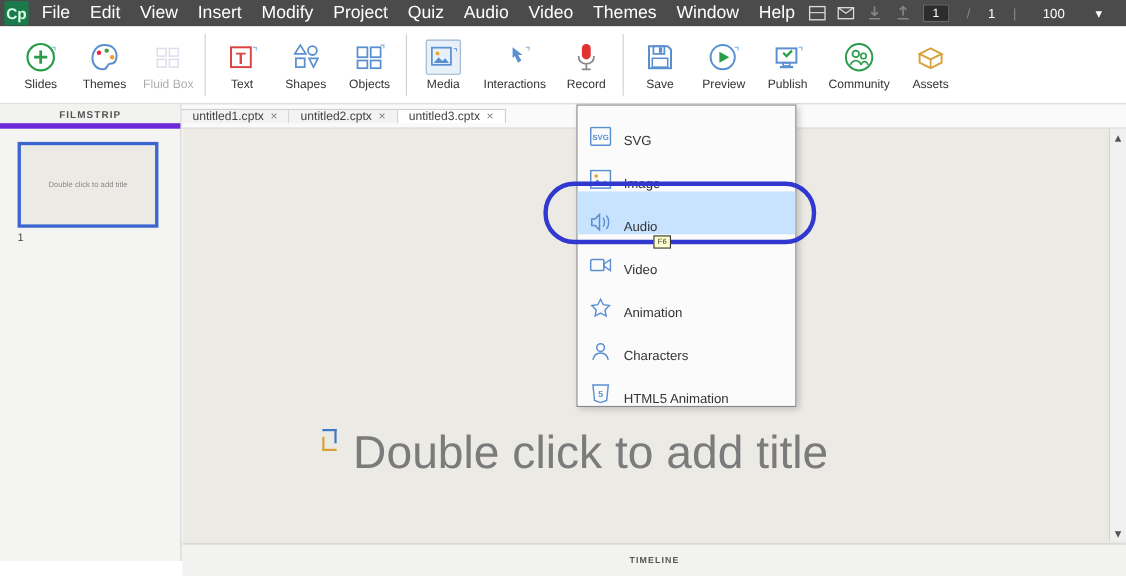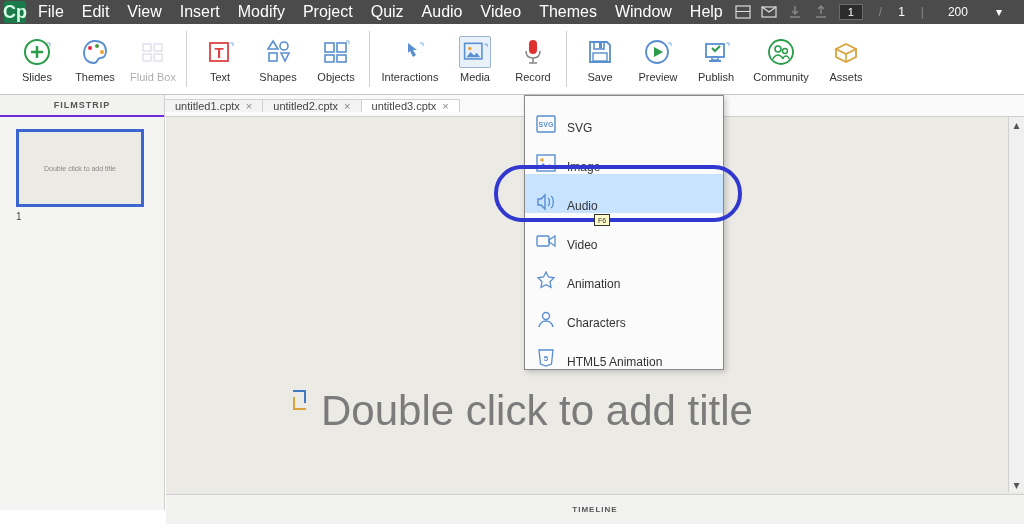--- a/index.html
+++ b/index.html
@@ -1,20 +1,20 @@
 <!DOCTYPE html>
 <html><head>
 <meta charset="utf-8">
 <style>
   * { box-sizing: border-box; margin: 0; padding: 0; }
   body { font-family: "Segoe UI", Arial, sans-serif; font-size: 12px; background: #fff; width: 1024px; height: 524px; overflow: hidden; position: relative; }
   
   
   .menubar { height: 24px; background: #4b4b4b; color: #fff; display: flex; align-items: center; padding: 0 4px; }
-  .appicon { width: 22px; height: 22px; background: #1a7a4a; color: #d5ffe6; font-weight: bold; font-size: 18px; display: flex; align-items: center; justify-content: center; border-radius: 2px; margin-right: 3px; }
+  .appicon { width: 22px; height: 22px; background: #1a7a4a; color: #d5ffe6; font-weight: bold; font-size: 14px; display: flex; align-items: center; justify-content: center; border-radius: 2px; margin-right: 3px; }
   .menuitem { padding: 0 9px; cursor: pointer; font-size: 16px; }
   .menuright { margin-left: auto; display: flex; align-items: center; gap: 10px; padding-right: 10px; }
   .pageind { background: #2c2c2c; padding: 1px 8px; border: 1px solid #6a6a6a; font-size: 11px; }
   .zoomsel { display: flex; align-items: center; gap: 28px; padding: 1px 8px; }
   .micon { width: 16px; height: 16px; fill: #ddd; }
   .sep { color: #888; padding: 0 6px; }
   
   
   .toolbar { height: 71px; background: #fff; border-bottom: 1px solid #c7c7c7; display: flex; align-items: center; padding: 0 8px; }
   .tool { display: flex; flex-direction: column; align-items: center; justify-content: center; width: 58px; height: 66px; cursor: pointer; }
@@ -25,21 +25,21 @@
   .mediabtn { border: 1px solid #9ab3d0; border-radius: 2px; padding: 4px 2px; background: #e8f0fa; }
   
   
   .tabbar { height: 22px; background: #fafafa; border-bottom: 1px solid #cfcfcf; display: flex; align-items: center; padding-left: 165px; }
   .tabitem { padding: 0 10px; display: flex; align-items: center; gap: 6px; border-right: 1px solid #d0d0d0; border-top: 1px solid #d0d0d0; font-size: 11px; color: #444; cursor: pointer; background: #f3f3f3; }
   .tabitem.active { background: #fff; }
   .tabclose { color: #888; font-size: 11px; cursor: pointer; }
   
   
   .sidebar { position: absolute; left: 0; top: 95px; width: 165px; bottom: 14px; background: #f4f4f2; border-right: 1px solid #cfcfcf; }
-  .sidehead { height: 22px; background: #f2f2f0; border-bottom: 2px solid #6d28d9; display: flex; align-items: center; justify-content: center; font-size: 9px; font-weight: bold; color: #555; letter-spacing: 1px; }
+  .sidehead { height: 22px; background: #f2f2f0; border-bottom: 5px solid #6d28d9; display: flex; align-items: center; justify-content: center; font-size: 9px; font-weight: bold; color: #555; letter-spacing: 1px; }
   .thumb { margin: 12px 16px 4px 16px; width: 128px; height: 78px; background: #eceae5; border: 3px solid #3b66d1; display: flex; align-items: center; justify-content: center; font-size: 7px; color: #888; }
   .thumbidx { font-size: 10px; color: #444; padding-left: 16px; }
   
   
   .canvas { position: absolute; left: 166px; top: 117px; right: 0; bottom: 14px; background: #eceae5; }
   .vscroll { position: absolute; right: 0; top: 0; bottom: 18px; width: 16px; background: #f0f0f0; border-left: 1px solid #d0d0d0; }
   .vscroll .arr { height: 15px; display: flex; align-items: center; justify-content: center; color: #555; }
   .hscroll { position: absolute; left: 0; right: 16px; bottom: 0; height: 16px; background: #f0f0f0; border-top: 1px solid #d0d0d0; display: flex; }
   .hscroll .arr { width: 15px; display: flex; align-items: center; justify-content: center; color: #555; }
   .hscroll .track { flex: 1; position: relative; }
@@ -92,21 +92,21 @@
         <path d="M8 2v8m-3-3l3 3 3-3M3 13h10" fill="none" stroke="#ddd" stroke-width="1.5"></path>
       </svg>
     <svg class="micon" viewBox="0 0 16 16" style="opacity:0.4">
         <path d="M8 10V2m-3 3l3-3 3 3M3 13h10" fill="none" stroke="#ddd" stroke-width="1.5"></path>
       </svg>
     <span class="pageind">1</span>
     <span class="sep">/</span>
     <span>1</span>
     <span class="sep">|</span>
     <span class="zoomsel">
-      <span>200</span>
+      <span>100</span>
       <span>▾</span>
     </span>
   </div>
 </div>
 
 <div class="toolbar">
   <div class="tool">
     <div class="ticon">
       <svg width="30" height="30" viewBox="0 0 30 30">
           <circle cx="15" cy="15" r="12" fill="none" stroke="#2a9c4a" stroke-width="2"></circle>
@@ -166,39 +166,39 @@
           <rect x="4" y="6" width="9" height="9" fill="none" stroke="#5a8fd0" stroke-width="1.6"></rect>
           <rect x="16" y="6" width="9" height="9" fill="none" stroke="#5a8fd0" stroke-width="1.6"></rect>
           <rect x="4" y="18" width="9" height="7" fill="none" stroke="#5a8fd0" stroke-width="1.6"></rect>
           <rect x="16" y="18" width="9" height="7" fill="none" stroke="#5a8fd0" stroke-width="1.6"></rect>
           <path d="M25 4l3 0 0 3" stroke="#7ab0e0" stroke-width="1" fill="none"></path>
         </svg>
     </div>
     <div class="tlabel">Objects</div>
   </div>
   <div class="vline"></div>
-  <div class="tool wide">
-    <div class="ticon">
-      <svg width="30" height="30" viewBox="0 0 30 30">
-          <path d="M13 6v10l2-2 3 6 3-2-3-5h4z" fill="#5a8fd0"></path>
-          <path d="M25 6l3 0 0 3" stroke="#7ab0e0" stroke-width="1" fill="none"></path>
-        </svg>
-    </div>
-    <div class="tlabel">Interactions</div>
-  </div>
   <div class="tool">
     <div class="ticon mediabtn">
       <svg width="28" height="24" viewBox="0 0 30 26">
           <rect x="3" y="3" width="20" height="18" fill="none" stroke="#5a8fd0" stroke-width="1.8"></rect>
           <circle cx="9" cy="9" r="2" fill="#f0a030"></circle>
           <path d="M5 19l5-6 4 4 3-3 4 5z" fill="#5a8fd0"></path>
           <path d="M26 4l3 0 0 3" stroke="#5a8fd0" stroke-width="1" fill="none"></path>
         </svg>
     </div>
     <div class="tlabel">Media</div>
+  </div>
+  <div class="tool wide">
+    <div class="ticon">
+      <svg width="30" height="30" viewBox="0 0 30 30">
+          <path d="M13 6v10l2-2 3 6 3-2-3-5h4z" fill="#5a8fd0"></path>
+          <path d="M25 6l3 0 0 3" stroke="#7ab0e0" stroke-width="1" fill="none"></path>
+        </svg>
+    </div>
+    <div class="tlabel">Interactions</div>
   </div>
   <div class="tool">
     <div class="ticon">
       <svg width="26" height="30" viewBox="0 0 26 30">
           <rect x="9" y="3" width="8" height="14" rx="4" fill="#e03030"></rect>
           <path d="M6 14c0 5 3 7 7 7s7-2 7-7M13 21v5m-4 0h8" fill="none" stroke="#888" stroke-width="1.6"></path>
         </svg>
     </div>
     <div class="tlabel">Record</div>
   </div>

